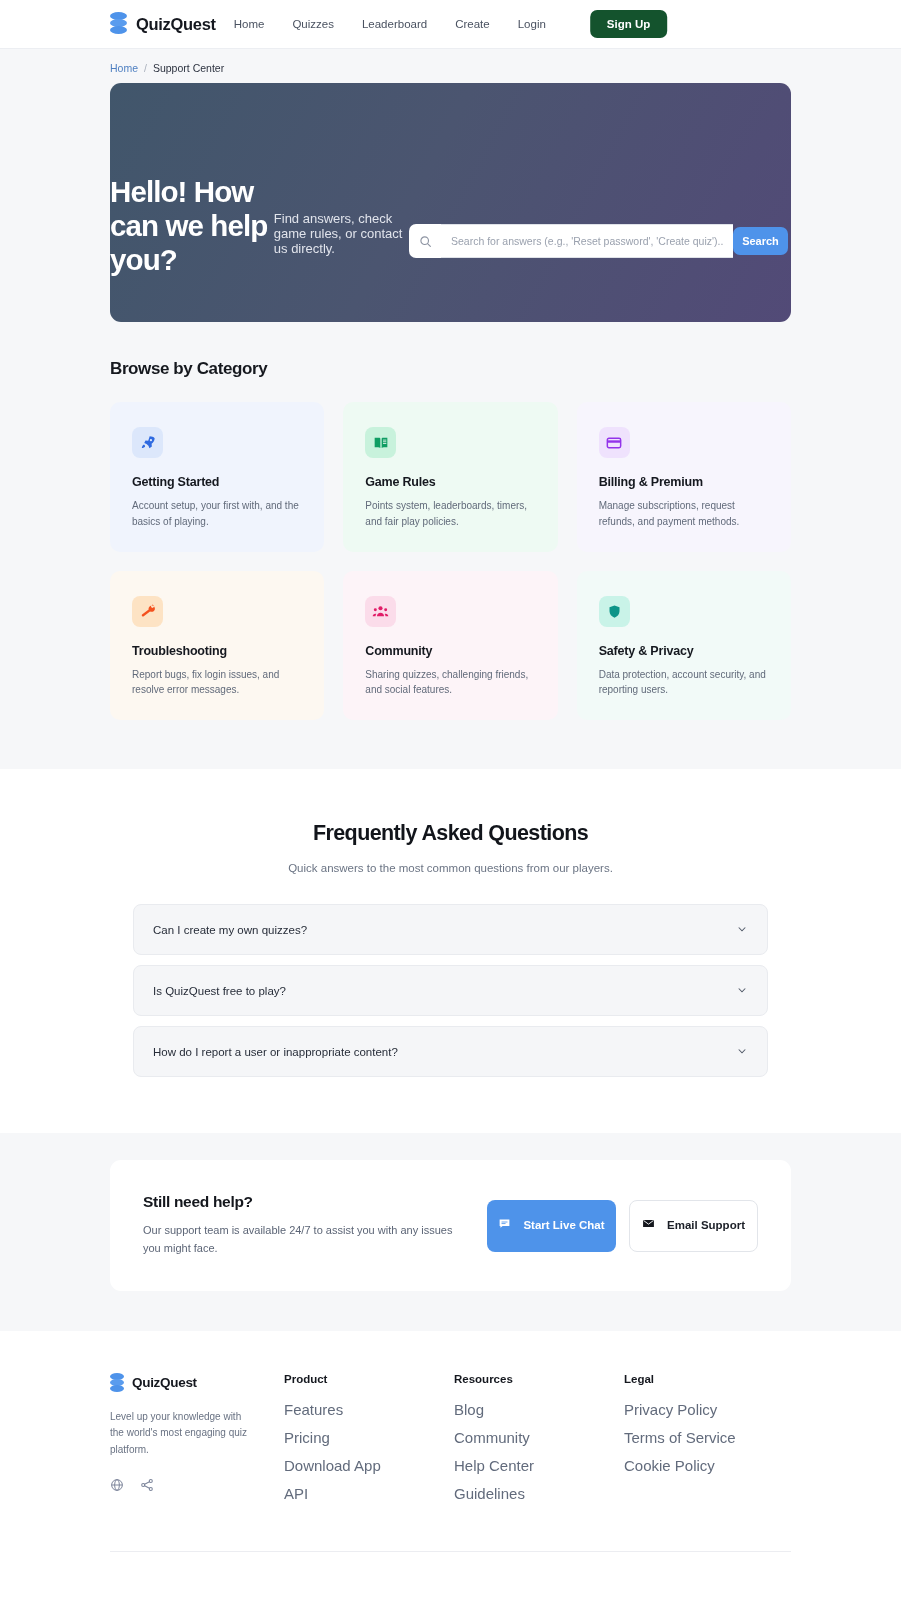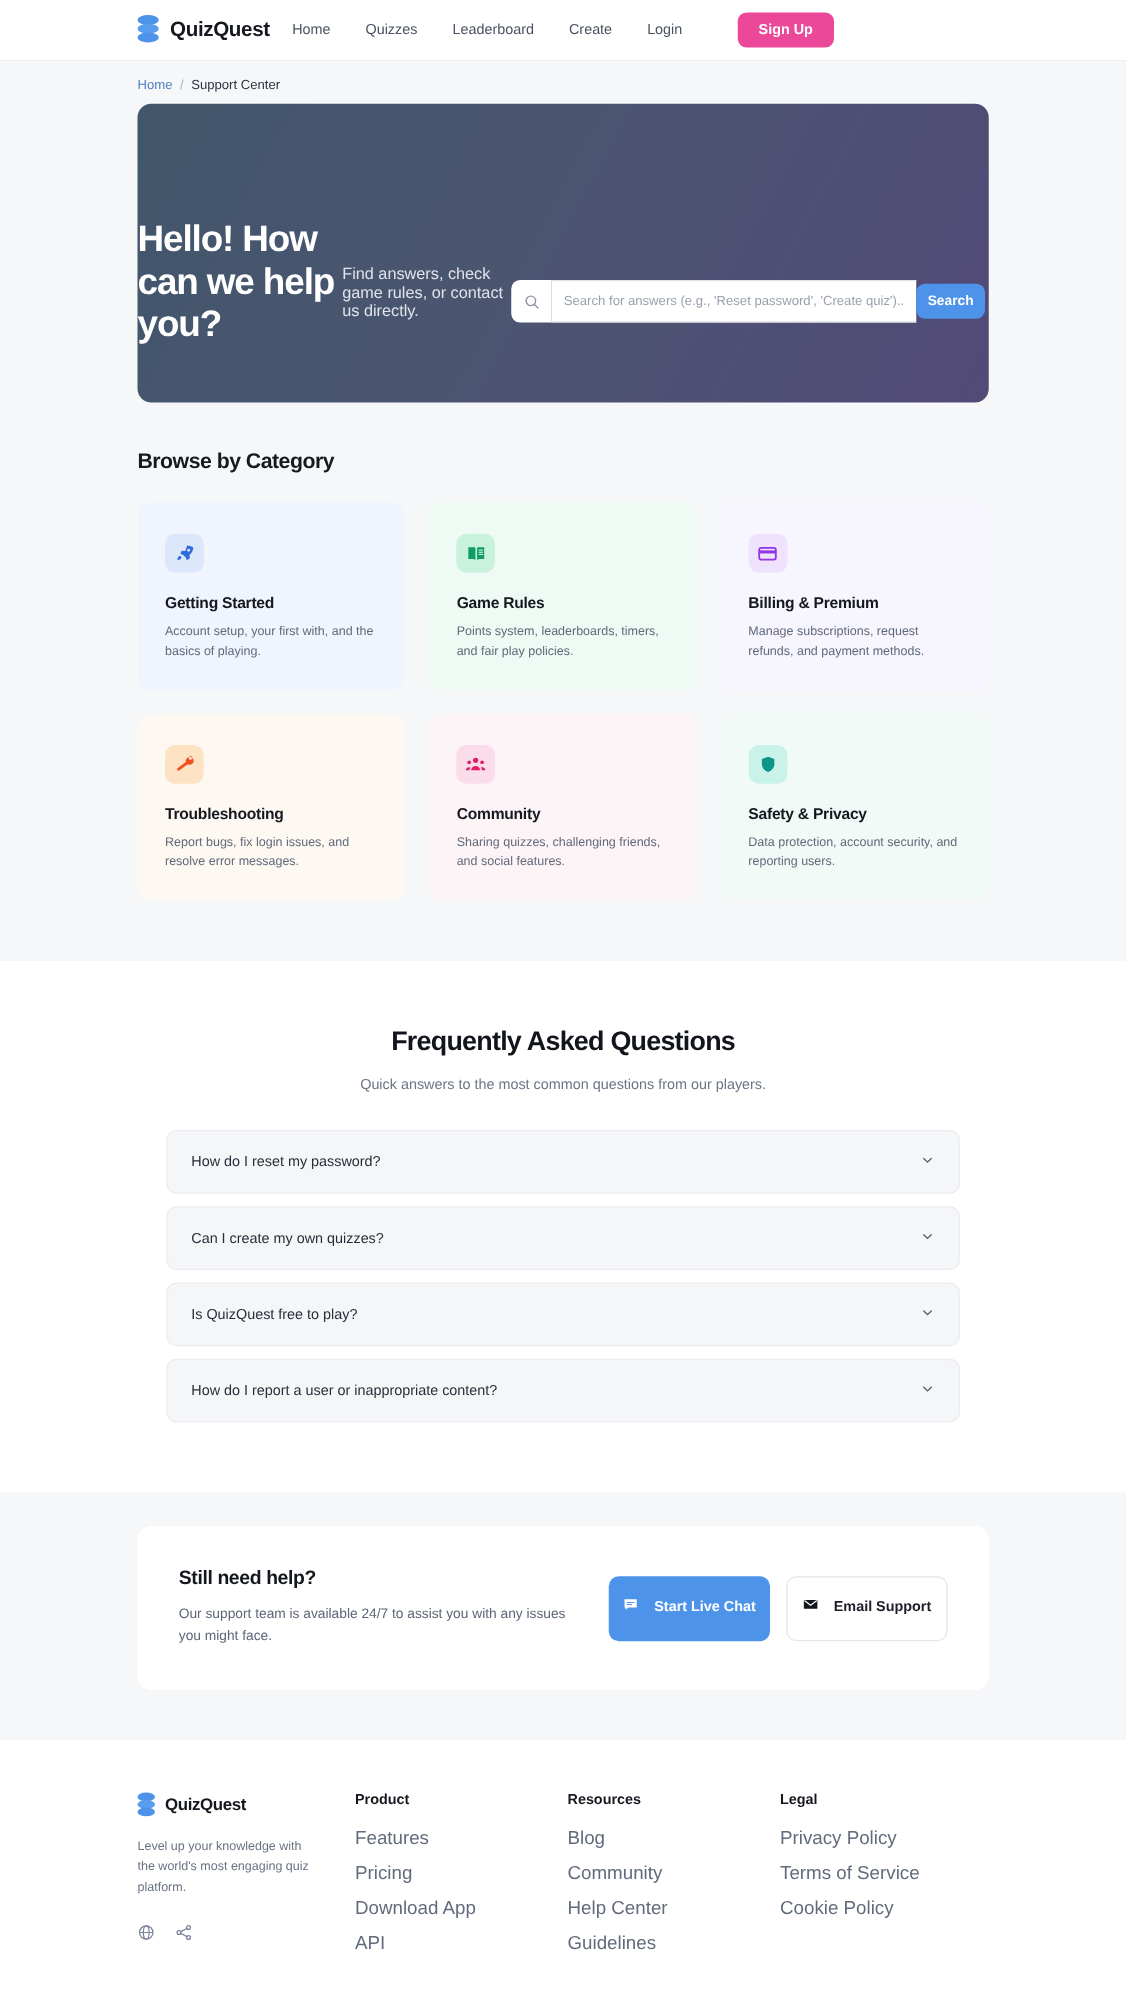--- a/index.html
+++ b/index.html
@@ -37,21 +37,21 @@
 
   .nav-links {
     position: absolute; left: 50%; transform: translateX(-50%);
     display: flex; align-items: center; gap: 28px;
   }
   .nav-link {
     font-size: 11.5px; color: #4a5261; text-decoration: none; white-space: nowrap;
   }
   .signup-btn {
     margin-left: 16px;
-    background: #ec4899; color: #fff; border: none;
+    background: #14532d; color: #fff; border: none;
     font-size: 11.5px; font-weight: bold;
     padding: 8px 17px; border-radius: 7px;
     font-family: "Liberation Sans", sans-serif;
     cursor: pointer;
   }
 
   
   .grey-zone { background: #f6f7f9; padding-bottom: 1px; }
 
   .breadcrumb {
@@ -348,28 +348,20 @@
       </div>
     </div>
   </div>
 
   <div class="faq-section">
     <div class="faq-title">Frequently Asked Questions</div>
     <div class="faq-sub">Quick answers to the most common questions from our players.</div>
 
     <div class="faq-list">
       <div class="faq-item">
-        <span class="faq-q">How do I reset my password?</span>
-        <span>
-          <svg width="12" height="12" viewBox="0 0 24 24" fill="none" stroke="#535b6a" stroke-width="2.1" stroke-linecap="round">
-              <polyline points="6 9.5 12 15.5 18 9.5"></polyline>
-            </svg>
-        </span>
-      </div>
-      <div class="faq-item">
         <span class="faq-q">Can I create my own quizzes?</span>
         <span>
           <svg width="12" height="12" viewBox="0 0 24 24" fill="none" stroke="#535b6a" stroke-width="2.1" stroke-linecap="round">
               <polyline points="6 9.5 12 15.5 18 9.5"></polyline>
             </svg>
         </span>
       </div>
       <div class="faq-item">
         <span class="faq-q">Is QuizQuest free to play?</span>
         <span>

